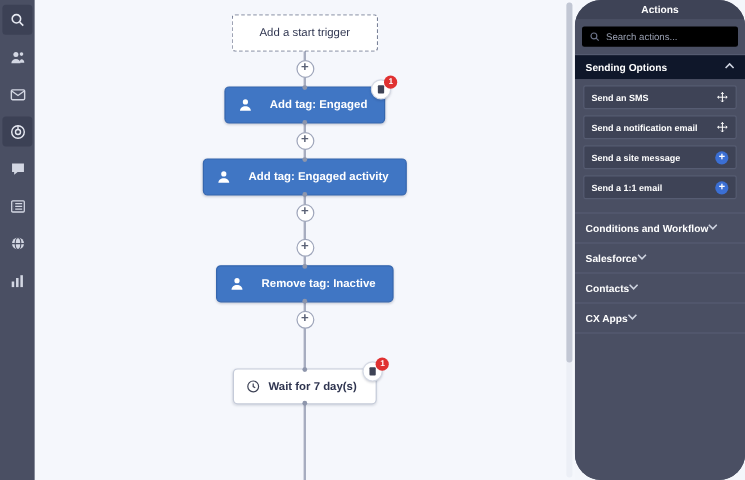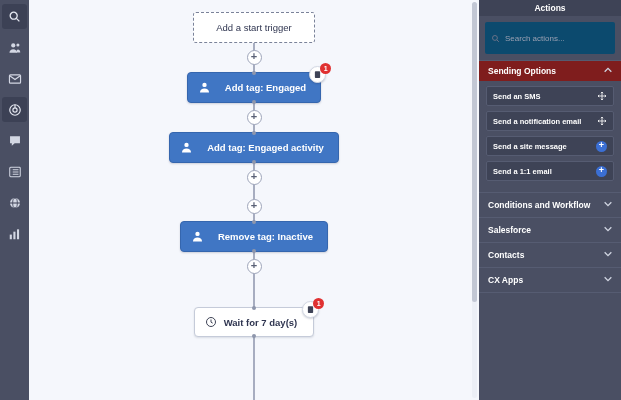--- a/index.html
+++ b/index.html
@@ -167,45 +167,46 @@
     border-radius: 3px;
   }
 
   
   .panel {
     flex: 0 0 142px;
     width: 142px; height: 400px;
     background: #4a4f63;
     display: flex; flex-direction: column;
     overflow: hidden;
+    border-radius: 22px;
   }
   .panel-header {
     height: 16px;
     background: #3e4356;
     color: #ffffff;
     font-size: 8.5px; font-weight: bold;
     display: flex; align-items: center; justify-content: center;
   }
   .panel-search {
     padding: 6px;
     background: #4a4f63;
   }
   .search-box {
-    height: 32px;
-    background: #0c4a6e;
+    height: 17px;
+    background: #000000;
     border-radius: 2px;
     display: flex; align-items: center;
     padding: 0 6px; gap: 5px;
   }
   .search-box .ph {
     font-size: 8px;
     color: #9aa0b2;
   }
   .section-head {
-    background: #7f1d1d;
+    background: #0f172a;
     color: #ffffff;
     font-size: 8.5px; font-weight: bold;
     padding: 5px 9px;
     display: flex; align-items: center; justify-content: flex-start;
     border-top: 1px solid #555b70;
     gap: 48px;
   }
   .chev { font-size: 8px; color: #cfd4e0; line-height: 1; }
   .section-body { padding: 5px 7px 6px 7px; background: #4a4f63; }
   .action-item {
@@ -226,21 +227,21 @@
     color: #fff; font-size: 9px; line-height: 1;
     display: flex; align-items: center; justify-content: center;
   }
   .add-btn span { position: relative; top: -1px; }
   .collapsed-head {
     background: #4a4f63;
     border-top: 1px solid #565c72;
     color: #ffffff;
     font-size: 8.5px; font-weight: bold;
     padding: 7px 9px;
-    display: flex; align-items: center; justify-content: space-between;
+    display: flex; align-items: center; 
   }
   .panel-filler { flex: 1 1 auto; background: #4a4f63; border-top: 1px solid #565c72; }
 </style>
 </head>
 <body>
 
 <div class="app">
 
   <div class="rail">
     <div class="rail-item boxed">

